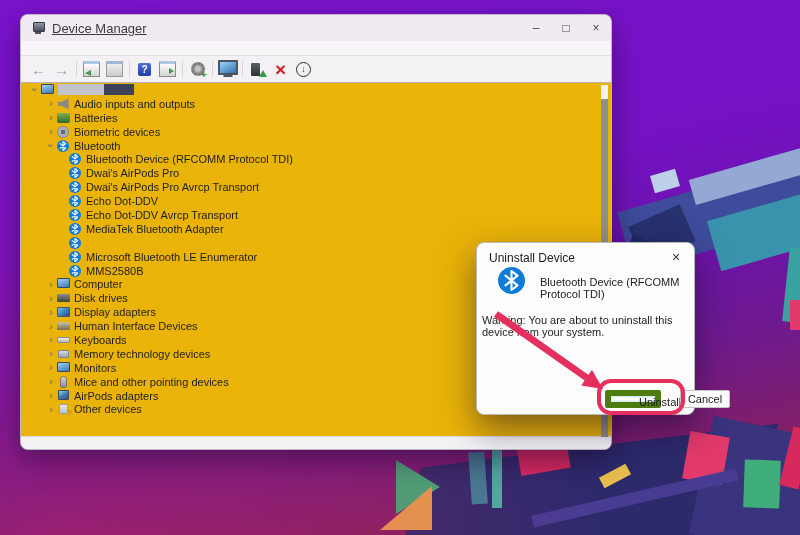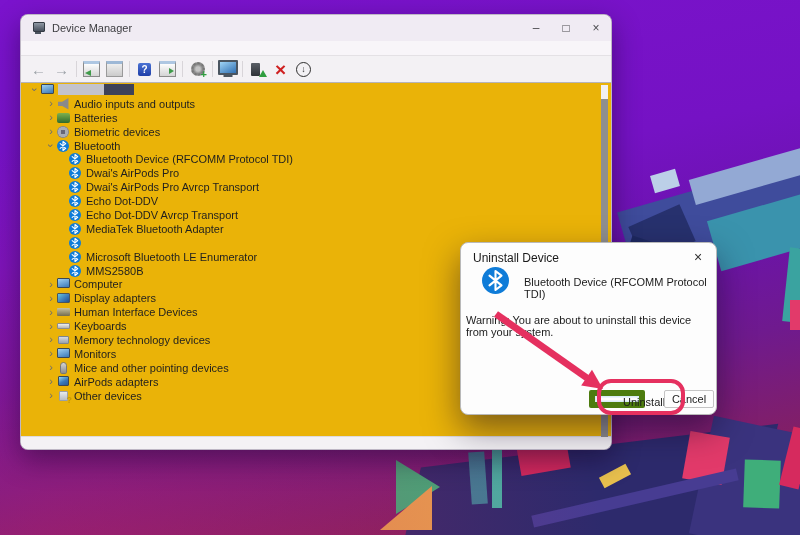--- a/index.html
+++ b/index.html
@@ -14,21 +14,21 @@
   
   .win{position:absolute;left:20px;top:14px;width:592px;height:436px;z-index:10;
     background:#fff;border-radius:8px;border:1px solid rgba(70,50,90,.35);
     box-shadow:0 10px 28px rgba(20,5,40,.45);}
   .titlebar{position:absolute;left:0;top:0;right:0;height:26px;background:#f0ebf3;
     border-radius:8px 8px 0 0;display:flex;align-items:center;}
   .app-icon{width:12px;height:12px;margin:0 8px 0 11px;position:relative;}
   .app-icon::before{content:"";position:absolute;left:1px;top:0;width:10px;height:8px;
     background:linear-gradient(#8f98a4,#474f5c);border:1px solid #343a44;border-radius:1px;}
   .app-icon::after{content:"";position:absolute;left:3px;bottom:0;width:6px;height:2px;background:#4a525e;}
-  .win-title{font-size:11px;color:#3c3c40;}
+  .win-title{font-size:13px;color:#3c3c40;text-decoration:underline;}
   .tb-ctls{margin-left:auto;display:flex;height:100%;}
   .tb-ctl{width:30px;height:100%;display:flex;align-items:center;justify-content:center;
     font-size:12px;color:#4a4a4e;}
   .menustrip{position:absolute;left:0;top:26px;right:0;height:14px;background:#f8f5f9;}
   .toolbar{position:absolute;left:0;top:40px;right:0;height:28px;background:#f3f1f4;
     border-top:1px solid #e4e1e5;border-bottom:1px solid #b7b4b8;
     display:flex;align-items:center;padding-left:6px;}
   .tb-btn{width:21px;height:20px;display:flex;align-items:center;justify-content:center;
     position:relative;margin:0 1px;flex:none;}
   .tb-btn[data-sep="true"]{margin-left:8px;}
@@ -108,21 +108,21 @@
   .ticon[data-icon="unknown-device-icon"]::after{content:"?";position:absolute;right:-2px;bottom:-3px;
     color:#c79a00;font-size:9px;font-weight:bold;}
   .redact{display:inline-block;height:11px;}
   .r1{width:46px;background:#c3c3cb;}
   .r2{width:30px;background:#3e4258;}
   .vscroll-track{position:absolute;right:3px;top:70px;width:7px;bottom:16px;background:#f2f0f2;z-index:11;}
   .vscroll{position:absolute;right:3px;top:84px;width:7px;height:338px;background:#8f8f8f;z-index:12;}
   .statusbar{position:absolute;left:0;right:0;bottom:0;height:13px;background:#f4f2f5;
     border-top:1px solid #dedbde;border-radius:0 0 8px 8px;}
   
-  .dialog{position:absolute;left:460px;top:242px;width:257px;height:173px;z-index:30;
+  .dialog{position:absolute;left:476px;top:242px;width:219px;height:173px;z-index:30;
     background:#fdfdfd;border:1px solid #b9b9b9;border-radius:8px;
     box-shadow:0 14px 34px rgba(15,5,35,.5);font-size:11px;color:#1c1c1c;}
   .dlg-title{position:absolute;left:12px;top:8px;font-size:12px;color:#1a1a1a;}
   .dlg-close{position:absolute;right:9px;top:5px;width:18px;height:18px;display:flex;align-items:center;
     justify-content:center;font-size:14px;color:#333;}
   .dlg-bticon{position:absolute;left:21px;top:24px;width:27px;height:27px;}
   .dlg-device{position:absolute;left:63px;top:33px;}
   .dlg-warning{position:absolute;left:5px;top:71px;right:4px;}
   .dlg-btn{position:absolute;height:18px;font-family:"Liberation Sans","DejaVu Sans",sans-serif;
     font-size:11px;color:#1c1c1c;background:#fdfdfd;border:1px solid #c4c4c4;border-radius:2px;padding:0;}
@@ -371,20 +371,27 @@
 
 
         <div class="tree-row" data-indent="1">
           <span class="chev" data-chevron="collapsed"></span>
           <span class="ticon" data-icon="monitor-icon">
             
           </span>
           <span class="tlabel">Computer</span>
         </div>
 
+        <div class="tree-row" data-indent="1">
+          <span class="chev" data-chevron="collapsed"></span>
+          <span class="ticon" data-icon="disk-drive-icon">
+            
+          </span>
+          <span class="tlabel">Disk drives</span>
+        </div>
 
         <div class="tree-row" data-indent="1">
           <span class="chev" data-chevron="collapsed"></span>
           <span class="ticon" data-icon="display-adapter-icon">
             
           </span>
           <span class="tlabel">Display adapters</span>
         </div>
 
 

